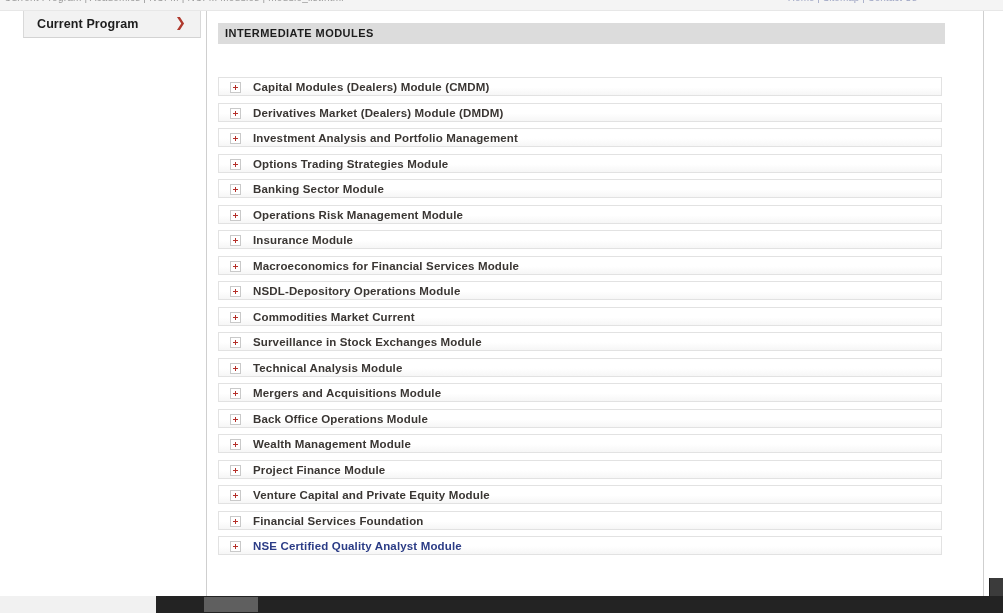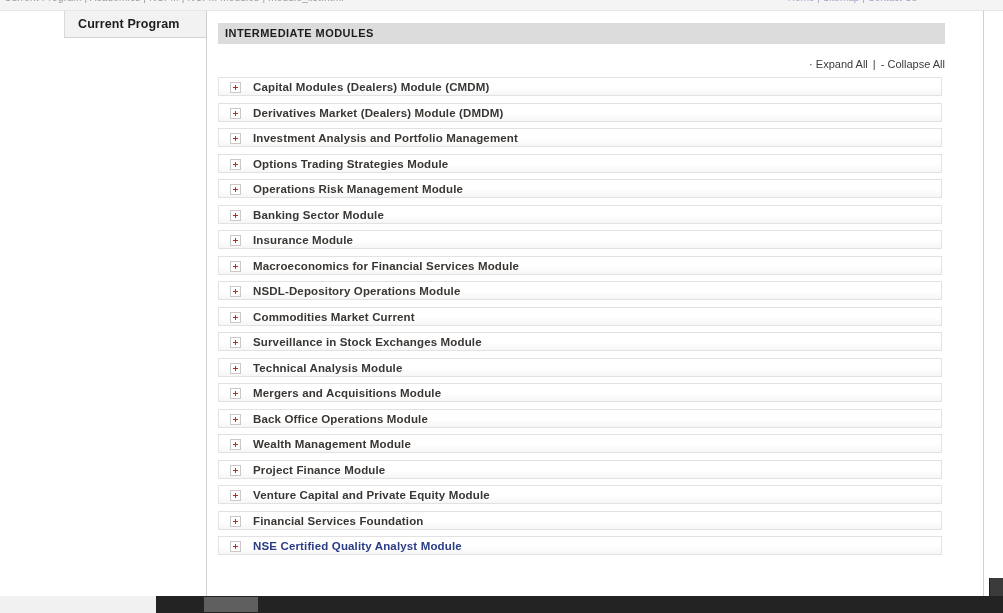--- a/index.html
+++ b/index.html
@@ -57,21 +57,20 @@
   }
   .sidebar-panel {
     position: absolute;
     left: 23px; top: 0px;
     width: 178px;
     height: 27px;
     background: #f2f2f2;
     border-left: 1px solid #d9d9d9;
     border-right: 1px solid #d9d9d9;
     border-bottom: 1px solid #d3d3d3;
-    margin-left: 41px;
   }
   .sidebar-panel-label {
     position: absolute;
     left: 13px; top: 6px;
     font-size: 12.5px;
     font-weight: bold;
     color: #1d1d1d;
     letter-spacing: .1px;
   }
   .sidebar-chevron {
@@ -230,52 +229,45 @@
     </div>
   </div>
   <div class="sidebar-divider"></div>
 
   <div class="content">
 
     <div class="section-header">
       <span class="section-header-title">INTERMEDIATE MODULES</span>
     </div>
 
-    <div class="toggle-bar">
-      <span class="tg-sign">·</span>
-      <span class="tg-link">Expand All</span>
-      <span class="tg-sep">|</span>
-      <span class="tg-sign">-</span>
-      <span class="tg-link">Collapse All</span>
-    </div>
 
     <div class="module-list" id="module-list">
         <div class="module-row">
           <span class="expander"></span>
           <span class="module-label">Capital Modules (Dealers) Module (CMDM)</span>
         </div>
         <div class="module-row">
           <span class="expander"></span>
           <span class="module-label">Derivatives Market (Dealers) Module (DMDM)</span>
         </div>
         <div class="module-row">
           <span class="expander"></span>
           <span class="module-label">Investment Analysis and Portfolio Management</span>
         </div>
         <div class="module-row">
           <span class="expander"></span>
           <span class="module-label">Options Trading Strategies Module</span>
         </div>
         <div class="module-row">
           <span class="expander"></span>
+          <span class="module-label">Banking Sector Module</span>
+        </div>
+        <div class="module-row">
+          <span class="expander"></span>
           <span class="module-label">Operations Risk Management Module</span>
-        </div>
-        <div class="module-row">
-          <span class="expander"></span>
-          <span class="module-label">Banking Sector Module</span>
         </div>
         <div class="module-row">
           <span class="expander"></span>
           <span class="module-label">Insurance Module</span>
         </div>
         <div class="module-row">
           <span class="expander"></span>
           <span class="module-label">Macroeconomics for Financial Services Module</span>
         </div>
         <div class="module-row">

